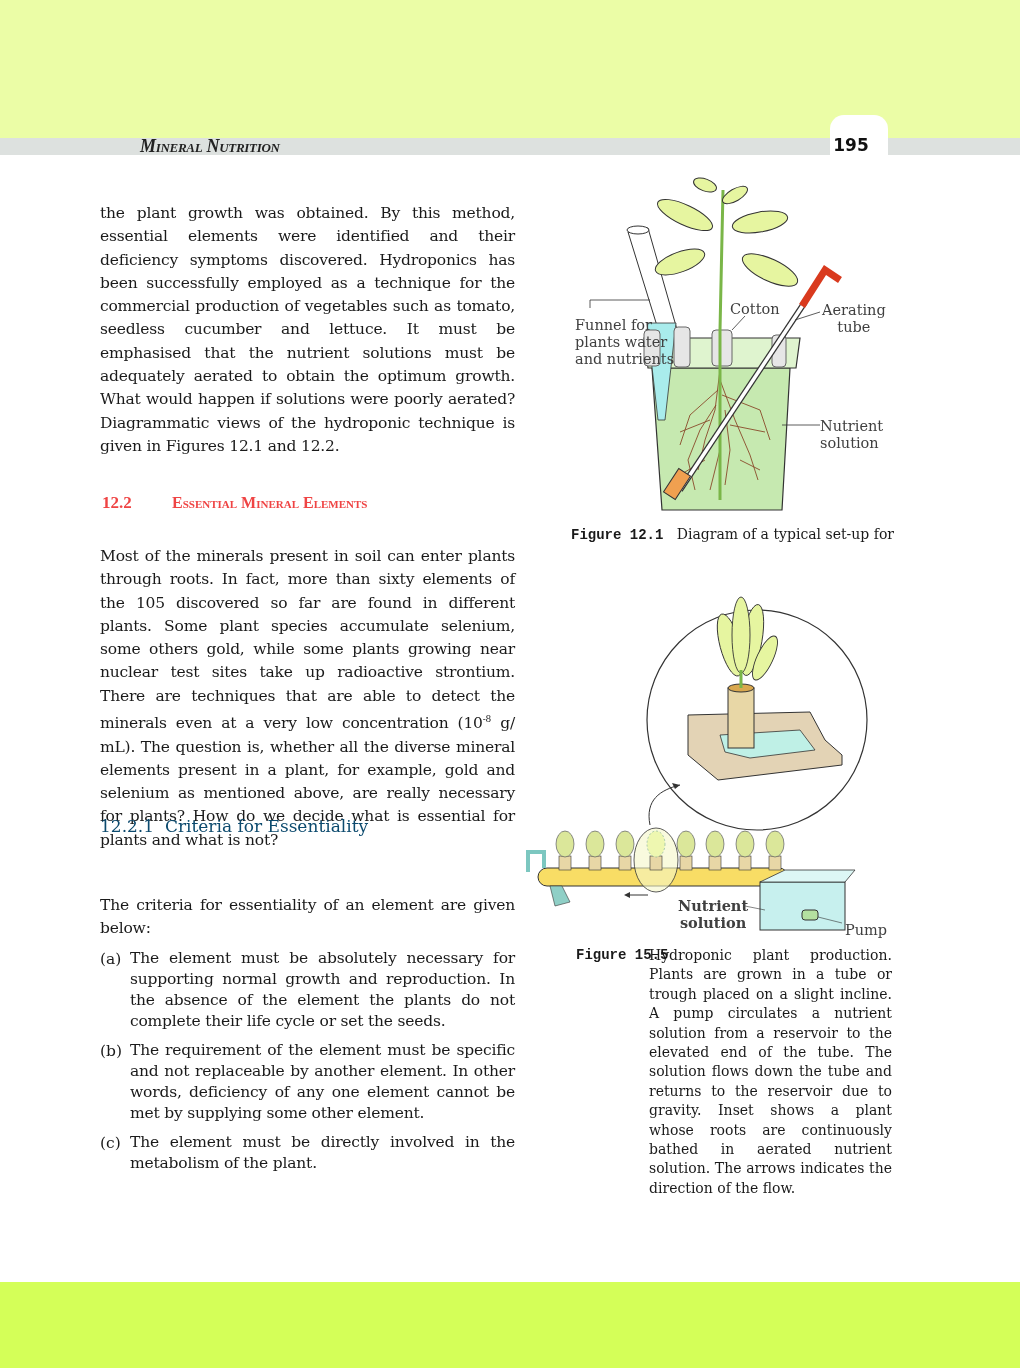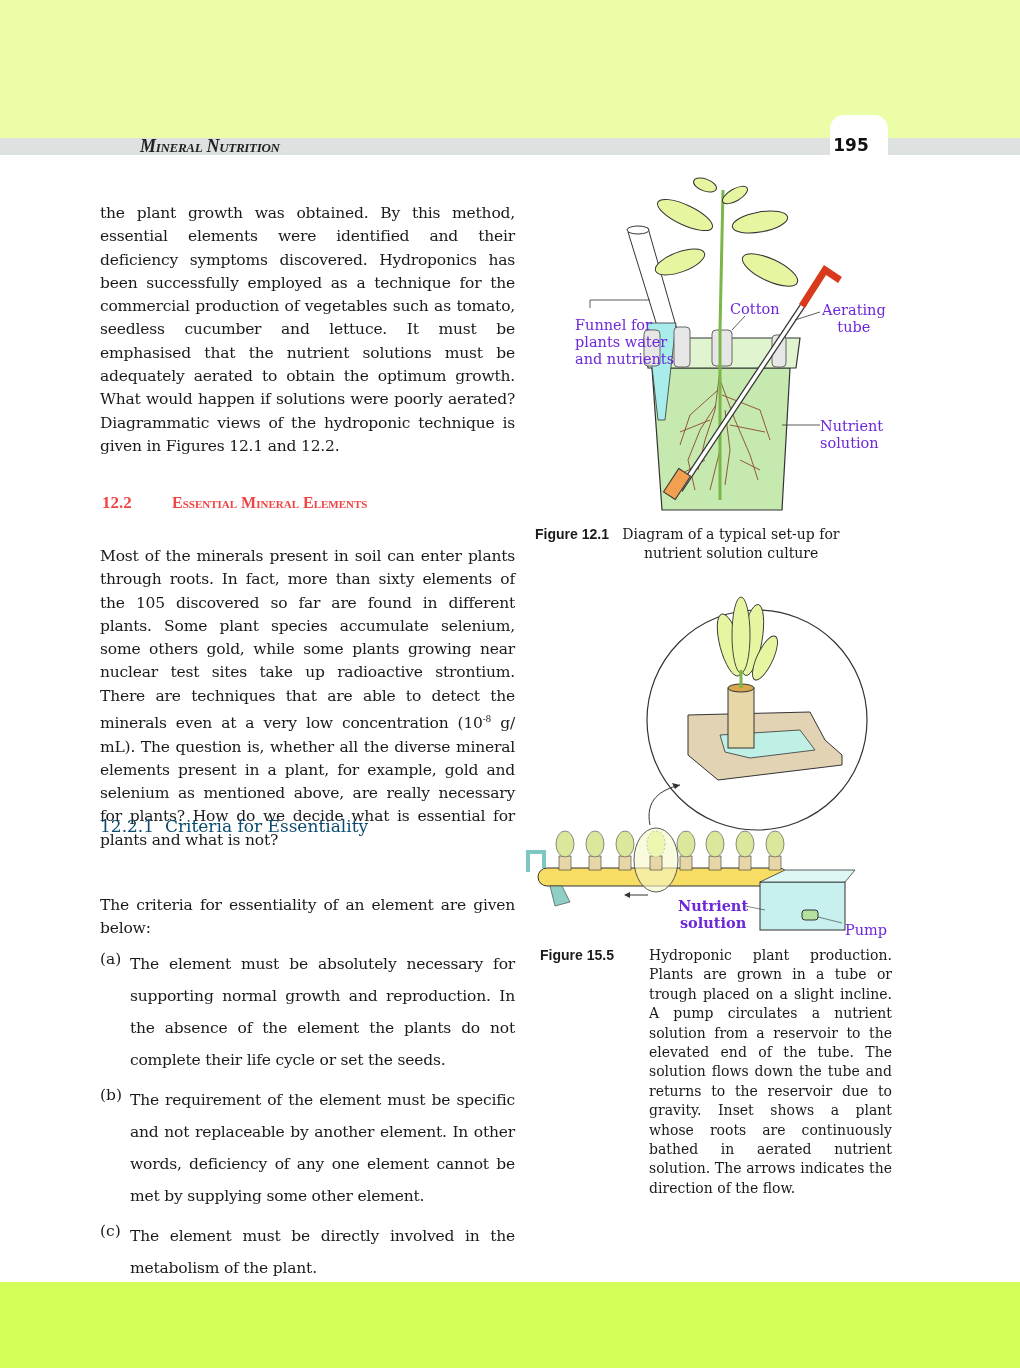--- a/index.html
+++ b/index.html
@@ -18,26 +18,26 @@
   .col { position:absolute; left:100px; width:415px; }
   .para { font-size:15.5px; line-height:23.3px; text-align:justify; margin:0; letter-spacing:-0.2px; }
   .h2 { position:absolute; left:102px; top:493px; font-family:Liberation Serif, serif; font-weight:bold;
         color:#ef4444; font-size:17px; }
   .h2 .num { display:inline-block; width:70px; }
   .h2 .title { font-variant:small-caps; font-size:16px; }
   .h3 { position:absolute; left:100px; top:816px; font-weight:normal; color:#0c4a6e; font-size:17px; }
   .list { position:absolute; left:100px; width:415px; }
   .li { display:flex; margin-bottom:8px; }
   .li .mark { width:30px; flex:none; font-size:15.5px; line-height:23.3px; }
-  .li .txt { flex:1; font-size:15.5px; line-height:32px; text-align:justify; letter-spacing:-0.2px; }
+  .li .txt { flex:1; font-size:15.5px; line-height:21px; text-align:justify; letter-spacing:-0.2px; }
 
   .fig { position:absolute; }
   .caption { position:absolute; font-size:14px; line-height:19px; color:#1a1a1a; }
-  .caption .lab { font-weight:bold; font-family:Liberation Sans, sans-serif; }
-  .lbl { position:absolute; font-family:"DejaVu Serif", serif; font-size:14.5px; line-height:17px; color:#6d28d9; }
+  .caption .lab { font-weight:bold; font-family:Liberation Mono, monospace;margin-left:36px; }
+  .lbl { position:absolute; font-family:"DejaVu Serif", serif; font-size:14.5px; line-height:17px; color:#404040; }
   .lbl-b { font-weight:bold; }
 </style>
 </head>
 <body>
 
 <div class="top-band"></div>
 <div class="header-bar"></div>
 <div class="running-head">Mineral Nutrition</div>
 <div class="page-tab"></div>
 <div class="page-number">195</div>
@@ -140,21 +140,20 @@
   <div>Aerating</div>
   <div>tube</div>
 </div>
 <div class="lbl" style="left:820px; top:418px;">
   <div>Nutrient</div>
   <div>solution</div>
 </div>
 
 <div class="caption" style="left:535px; top:525px; width:360px;">
   <span class="lab">Figure 12.1</span>&nbsp;&nbsp;&nbsp;<span>Diagram of a typical set-up for</span>
-  <div style="padding-left:109px;">nutrient solution culture</div>
 </div>
 
 <svg class="fig" style="left:520px; top:590px;" width="380" height="350" viewBox="0 0 380 350">
 
   <circle cx="237" cy="130" r="110" fill="#ffffff" stroke="#333" stroke-width="1.2"></circle>
   <path d="M168,125 L290,122 L305,150 L322,165 L322,175 L198,190 L168,165 Z" fill="#e3d3b5" stroke="#333" stroke-width="1"></path>
   <path d="M200,145 L280,140 L295,160 L230,168 L205,162 Z" fill="#bff0e6" stroke="#333" stroke-width="0.8"></path>
   <rect x="208" y="98" width="26" height="60" fill="#e8d7a6" stroke="#333" stroke-width="1"></rect>
   <ellipse cx="221" cy="98" rx="13" ry="4" fill="#d9a84e" stroke="#333"></ellipse>
   <g fill="#e6f5a0" stroke="#333" stroke-width="0.9">

